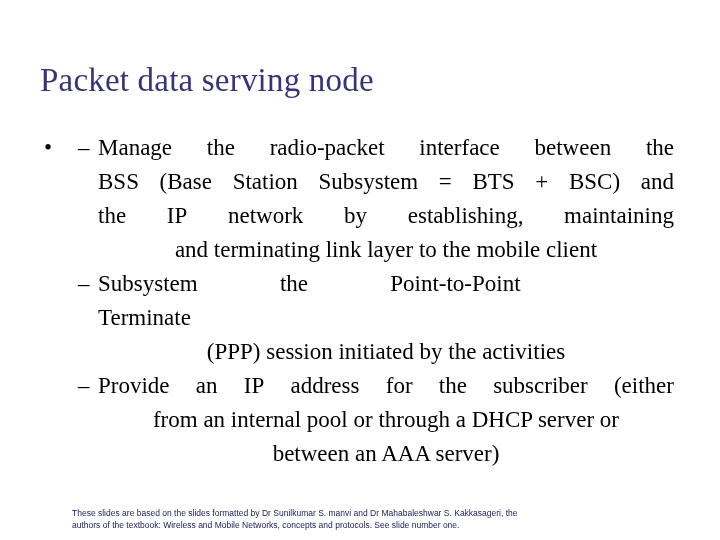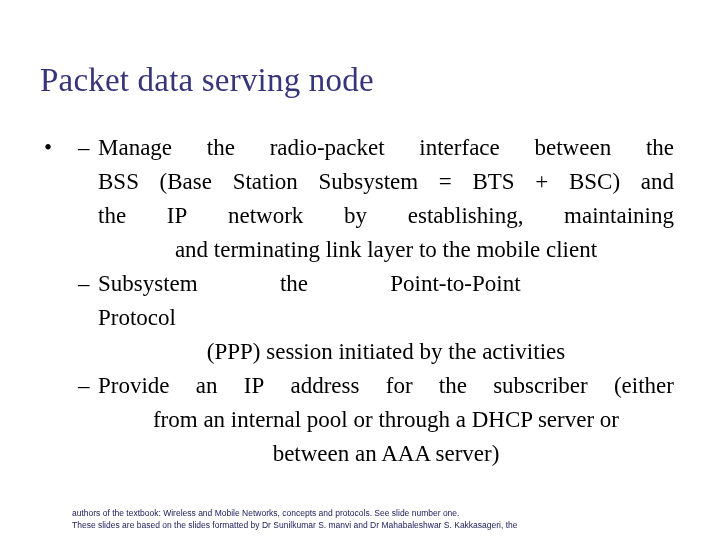--- a/index.html
+++ b/index.html
@@ -126,38 +126,38 @@
       </div>
       <div class="lvl2" style="padding-left:20px">
         <span class="txt" style="display: inline-block; width: 576px;"><span>the</span><span style="display: inline-block; width: 40.7094px;"> </span><span>IP</span><span style="display: inline-block; width: 40.7094px;"> </span><span>network</span><span style="display: inline-block; width: 40.7094px;"> </span><span>by</span><span style="display: inline-block; width: 40.7094px;"> </span><span>establishing,</span><span style="display: inline-block; width: 40.7094px;"> </span><span>maintaining</span></span>
       </div>
       <div class="lvl2 no-justify" style="padding-left:20px">
         <span class="txt">and terminating link layer to the mobile client</span>
       </div>
 
       <div class="lvl2">
         <span class="marker">–</span>
-        <span class="txt" style="display: inline-block; width: 576px;"><span>Subsystem</span><span style="display: inline-block; width: 82.224px;"> </span><span>the</span><span style="display: inline-block; width: 82.224px;"> </span><span>Point-to-Point</span><span style="display: inline-block; width: 82.224px;"> </span><span>Protocol</span></span>
+        <span class="txt" style="display: inline-block; width: 576px;"><span>Subsystem</span><span style="display: inline-block; width: 82.224px;"> </span><span>the</span><span style="display: inline-block; width: 82.224px;"> </span><span>Point-to-Point</span><span style="display: inline-block; width: 82.224px;"> </span><span>Terminate</span></span>
       </div>
       <div class="lvl2 no-justify" style="padding-left:20px">
         <span class="txt">(PPP) session initiated by the activities</span>
       </div>
 
       <div class="lvl2">
         <span class="marker">–</span>
         <span class="txt" style="display: inline-block; width: 576px;"><span>Provide</span><span style="display: inline-block; width: 26.2567px;"> </span><span>an</span><span style="display: inline-block; width: 26.2567px;"> </span><span>IP</span><span style="display: inline-block; width: 26.2567px;"> </span><span>address</span><span style="display: inline-block; width: 26.2567px;"> </span><span>for</span><span style="display: inline-block; width: 26.2567px;"> </span><span>the</span><span style="display: inline-block; width: 26.2567px;"> </span><span>subscriber</span><span style="display: inline-block; width: 26.2567px;"> </span><span>(either</span></span>
       </div>
       <div class="lvl2 no-justify" style="padding-left:20px">
         <span class="txt">from an internal pool or through a DHCP server or</span>
       </div>
       <div class="lvl2 no-justify" style="padding-left:20px">
         <span class="txt">between an AAA server)</span>
       </div>
 
     </div>
   </div>
 
   <div class="footnote">
+    <div>These slides are based on the slides formatted by Dr Sunilkumar S. manvi and Dr Mahabaleshwar S. Kakkasageri, the</div>
     <div>authors of the textbook: Wireless and Mobile Networks, concepts and protocols. See slide number one.</div>
-    <div>These slides are based on the slides formatted by Dr Sunilkumar S. manvi and Dr Mahabaleshwar S. Kakkasageri, the</div>
   </div>
 
 </div>
 
 </body></html>

